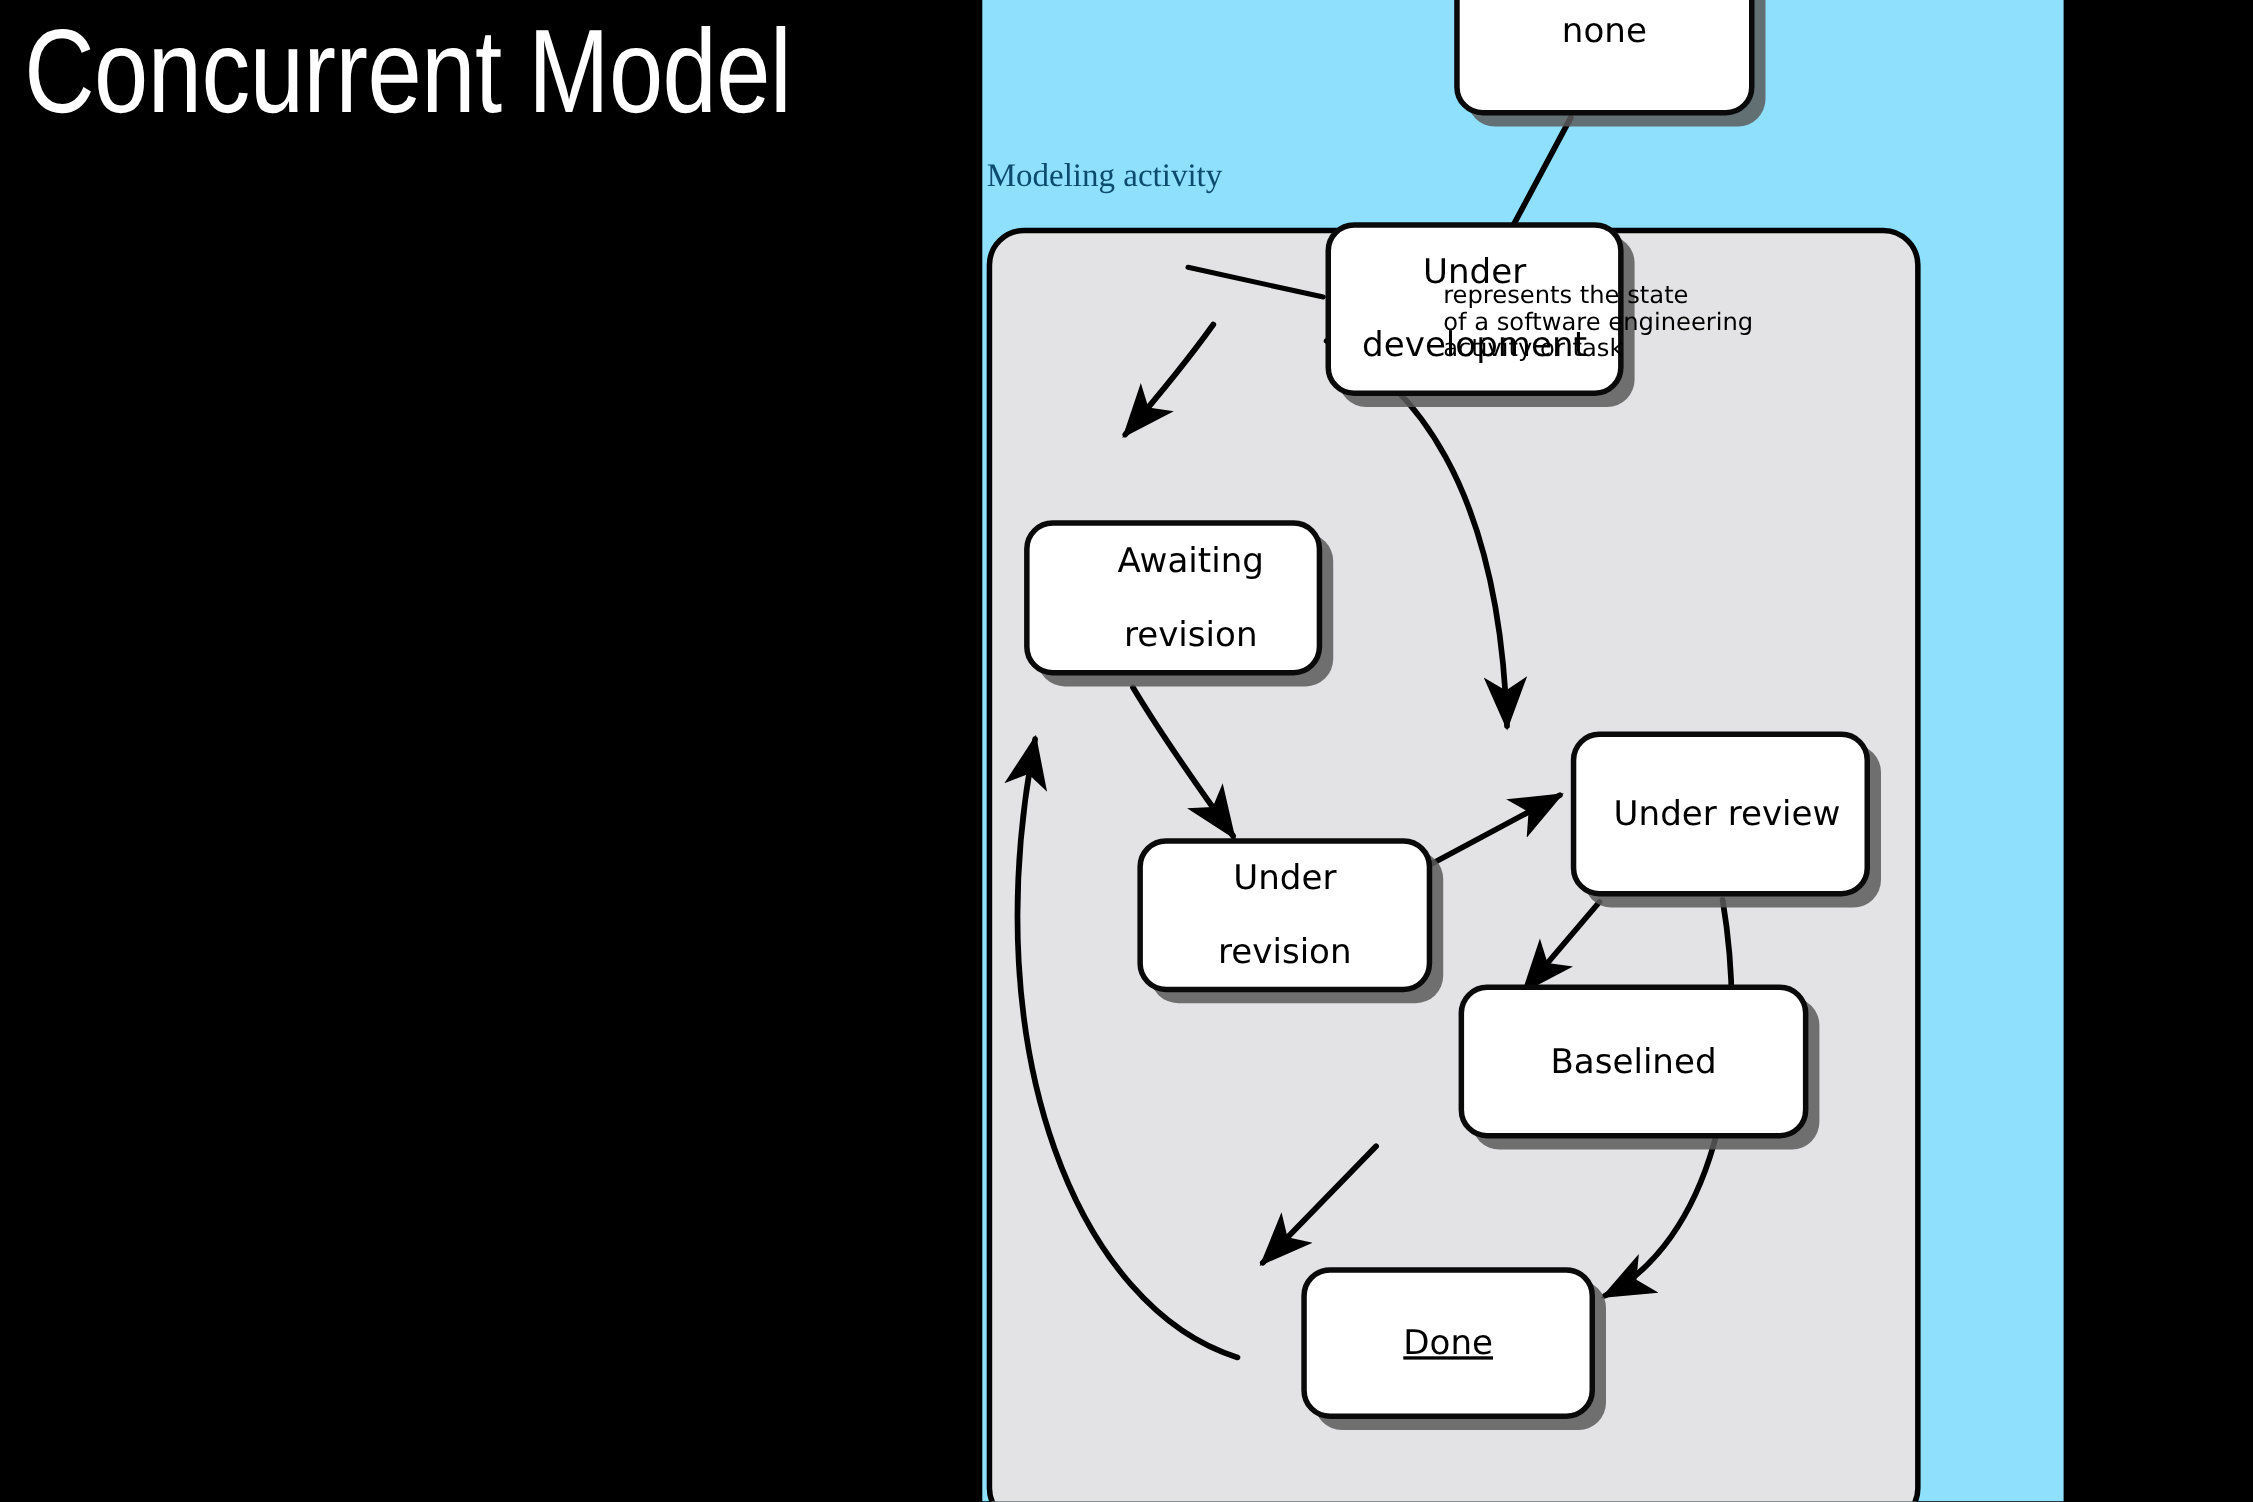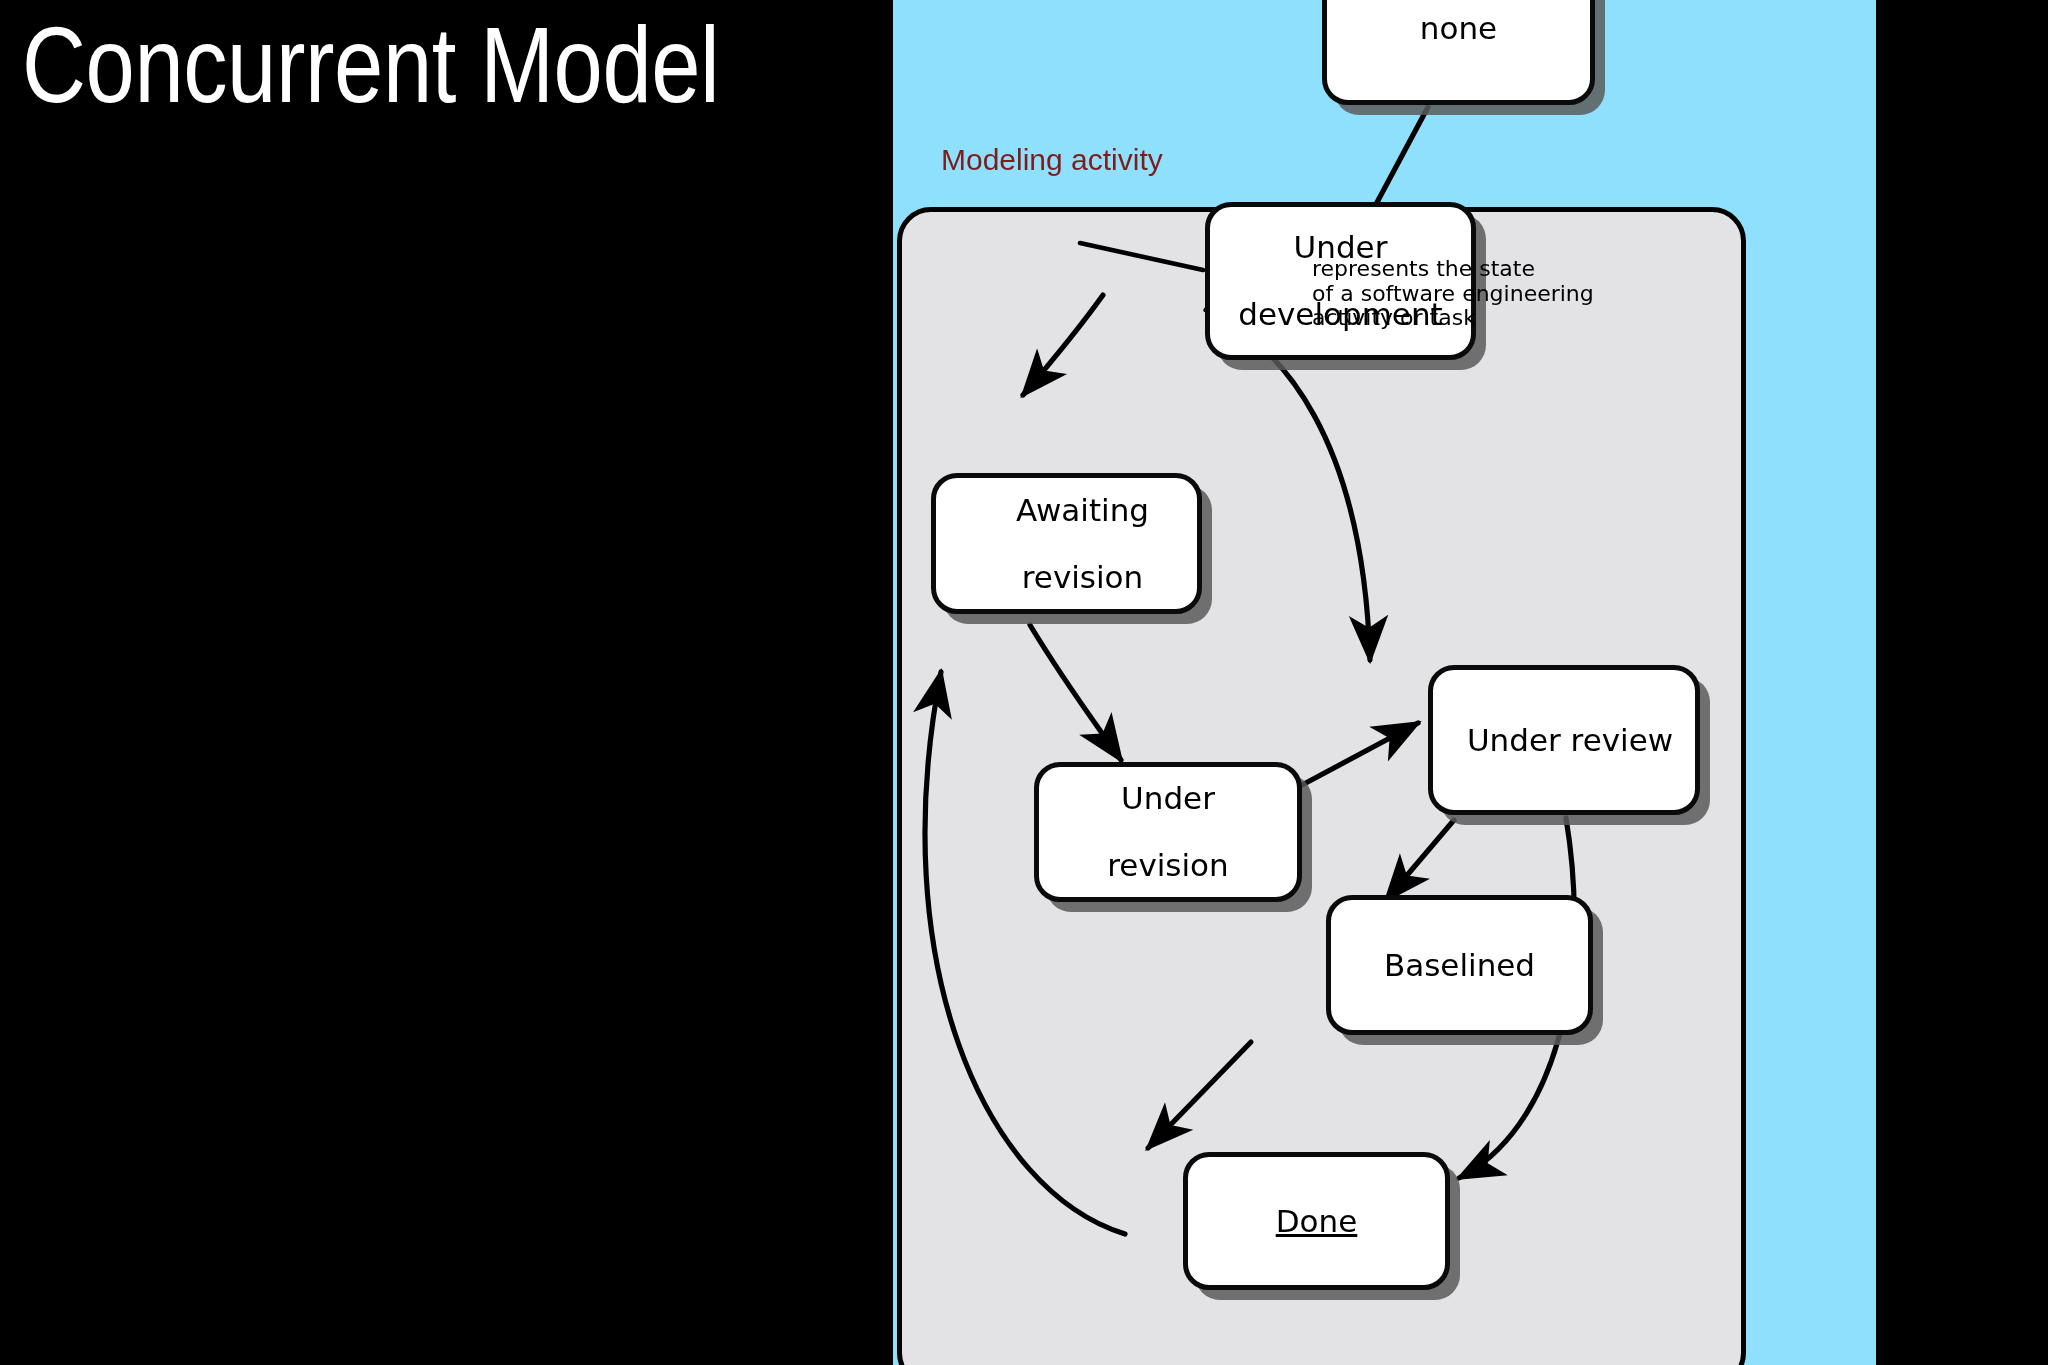--- a/index.html
+++ b/index.html
@@ -24,24 +24,23 @@
 
   
   #figure-panel{
     position:absolute;left:893px;top:0;width:983px;height:1365px;
     background:#8EE0FC;
   }
 
   
   #modeling-activity-label{
     position:absolute;left:4px;top:143px;
-    font-size:30px;color:#7f1d1d;
-    font-family:Liberation Sans, sans-serif;
+    font-size:30px;color:#0c4a6e;
+    font-family:Liberation Serif, serif;
     white-space:nowrap;
-    margin-left:44px;
   }
 
   
   #state-container{
     position:absolute;left:4px;top:207px;width:849px;height:1180px;
     background:#E3E3E5;
     border:5px solid #000;
     border-radius:34px;
     box-sizing:border-box;
   }
@@ -140,21 +139,21 @@
 
   <div class="state-node" style="left:141px;top:762px;width:268px;height:140px;">
     <span class="line">Under</span>
     <span class="line">revision</span>
   </div>
 
   <div class="state-node" style="left:535px;top:665px;width:272px;height:150px;padding-left:12px;">
     <span class="line">Under review</span>
   </div>
 
-  <div class="state-node" style="left:433px;top:895px;width:267px;height:140px;">
+  <div class="state-node" style="left:433px;top:895px;width:318px;height:140px;">
     <span class="line">Baselined</span>
   </div>
 
   <div class="state-node" style="left:290px;top:1152px;width:267px;height:138px;text-decoration:underline;">
     <span class="line">Done</span>
   </div>
 
   <svg id="arrow-layer-top" viewBox="0 0 983 1365">
     <path d="M 187,243 L 310,270" fill="none" stroke="#000" stroke-width="4.6" stroke-linecap="round"></path>
   </svg>

